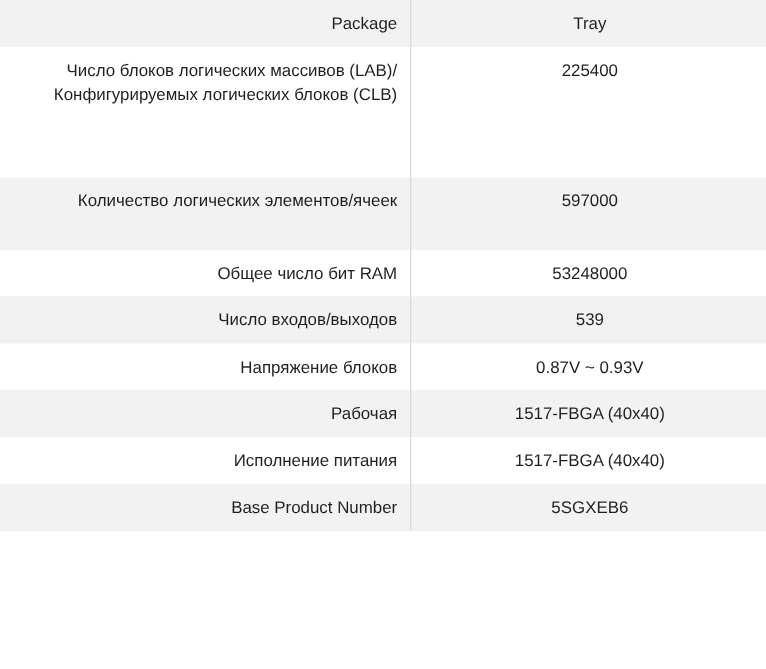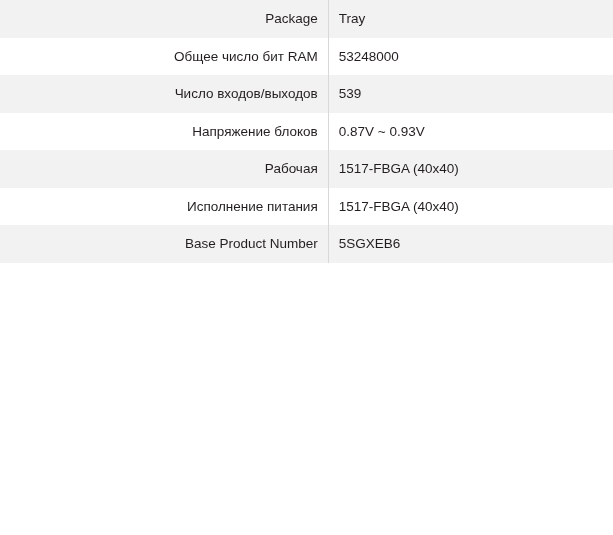--- a/index.html
+++ b/index.html
@@ -33,21 +33,21 @@
   td.label {
     width: 302px;
     text-align: right;
     padding: 9px 10px 9px 8px;
     line-height: 1.45;
     color: #231f20;
     box-sizing: border-box;
   }
   td.value {
     width: 262px;
-    text-align: left;
+    text-align: center;
     padding: 9px 8px 9px 10px;
     line-height: 1.45;
     color: #231f20;
     border-left: 1px solid #d8d8d8;
     box-sizing: border-box;
     white-space: pre-line;
   }
   tr.tall td {
     height: 104px;
   }
@@ -56,20 +56,28 @@
   }
 </style>
 </head>
 <body>
 
 <table class="spec-table">
   <tbody>
     <tr class="odd">
       <td class="label">Package</td>
       <td class="value">Tray</td>
+    </tr>
+    <tr class="even tall">
+      <td class="label">Число блоков логических массивов (LAB)/ Конфигурируемых логических блоков (CLB)</td>
+      <td class="value">225400</td>
+    </tr>
+    <tr class="odd medium">
+      <td class="label">Количество логических элементов/ячеек</td>
+      <td class="value">597000</td>
     </tr>
     <tr class="even">
       <td class="label">Общее число бит RAM</td>
       <td class="value">53248000</td>
     </tr>
     <tr class="odd">
       <td class="label">Число входов/выходов</td>
       <td class="value">539</td>
     </tr>
     <tr class="even">

